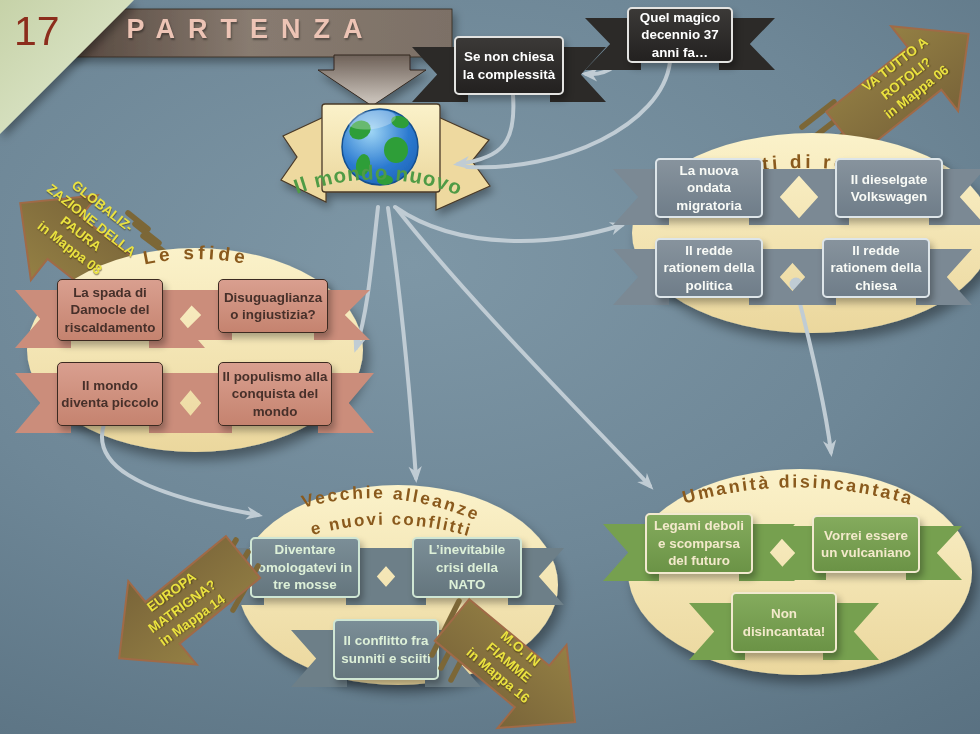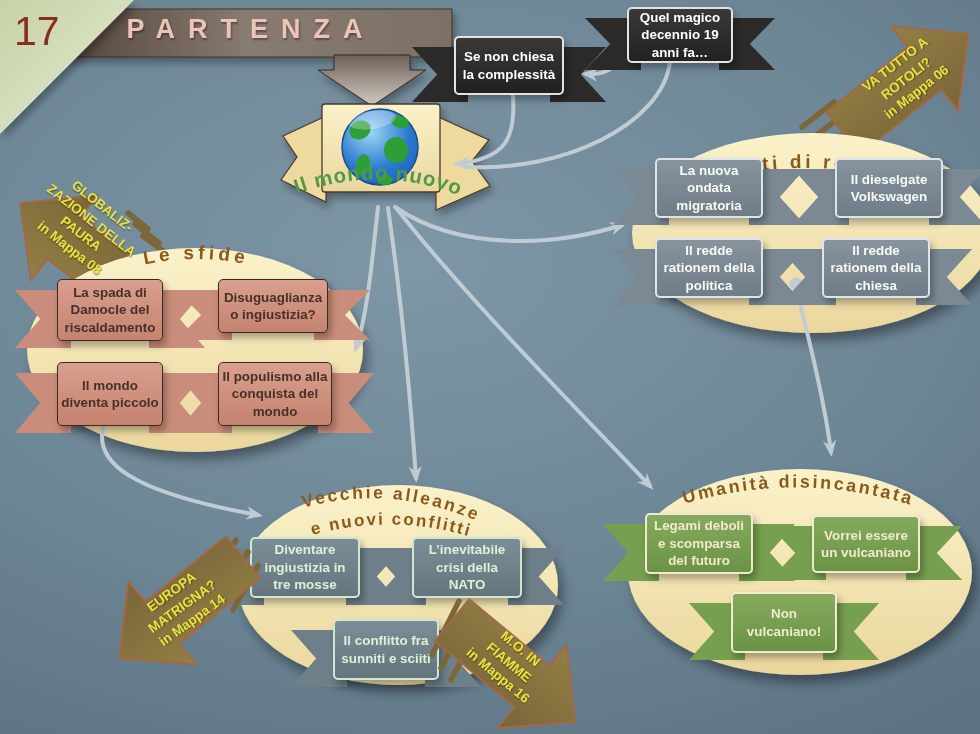--- a/index.html
+++ b/index.html
@@ -178,21 +178,21 @@
   <div id="header-title" class="abs">PARTENZA</div>
 
   <div class="b v-dark" style="left:454px;top:36px;width:110px;height:59px;">
     <div class="flag fl"></div>
     <div class="flag fr"></div>
     <div class="panel">Se non chiesa la complessità</div>
   </div>
   <div class="b v-dark" style="left:627px;top:7px;width:106px;height:56px;">
     <div class="flag fl"></div>
     <div class="flag fr"></div>
-    <div class="panel">Quel magico decennio 19 anni fa…</div>
+    <div class="panel">Quel magico decennio 37 anni fa…</div>
   </div>
 
   <div class="b v-slate" style="left:655px;top:158px;width:108px;height:60px;">
     <div class="flag fl"></div>
       <div class="flag fr"></div>
     <div class="panel">La nuova ondata migratoria</div>
   </div>
   <div class="b v-slate" style="left:822px;top:158px;width:108px;height:60px;margin-left:13px;">
     <div class="flag fl"></div>
       <div class="flag fr"></div>
@@ -226,21 +226,21 @@
   </div>
   <div class="b v-pink" style="left:218px;top:362px;width:114px;height:64px;">
     <div class="flag fl"></div>
       <div class="flag fr"></div>
     <div class="panel">Il populismo alla conquista del mondo</div>
   </div>
 
   <div class="b v-teal" style="left:250px;top:537px;width:110px;height:61px;">
     <div class="flag fl"></div>
       <div class="flag fr"></div>
-    <div class="panel">Diventare ingiustizia in tre mosse</div>
+    <div class="panel">Diventare omologatevi in tre mosse</div>
   </div>
   <div class="b v-teal" style="left:333px;top:619px;width:106px;height:61px;">
     <div class="flag fl"></div>
       <div class="flag fr"></div>
     <div class="panel">Il conflitto fra sunniti e sciiti</div>
   </div>
   <div class="b v-teal" style="left:412px;top:537px;width:110px;height:61px;">
     <div class="flag fl"></div>
       <div class="flag fr"></div>
     <div class="panel">L’inevitabile crisi della NATO</div>
@@ -252,21 +252,21 @@
     <div class="panel">Legami deboli e scomparsa del futuro</div>
   </div>
   <div class="b v-green" style="left:812px;top:515px;width:108px;height:58px;">
     <div class="flag fl"></div>
       <div class="flag fr"></div>
     <div class="panel">Vorrei essere un vulcaniano</div>
   </div>
   <div class="b v-green" style="left:731px;top:592px;width:106px;height:61px;">
     <div class="flag fl"></div>
       <div class="flag fr"></div>
-    <div class="panel">Non vulcaniano!</div>
+    <div class="panel">Non disincantata!</div>
   </div>
 
   <svg id="overlay-svg" width="980" height="734" viewBox="0 0 980 734">
     <g>
       <g stroke="#7c6737" stroke-width="5.5" stroke-linecap="round">
         <line x1="236" y1="540" x2="212" y2="580"></line>
           <line x1="248" y1="552" x2="221" y2="597"></line>
           <line x1="258" y1="566" x2="233" y2="610"></line>
       </g>
       <use href="#blockArrow" transform="translate(243,557) rotate(140.7)" fill="url(#gGold)" stroke="#a06a47" stroke-width="2"></use>

